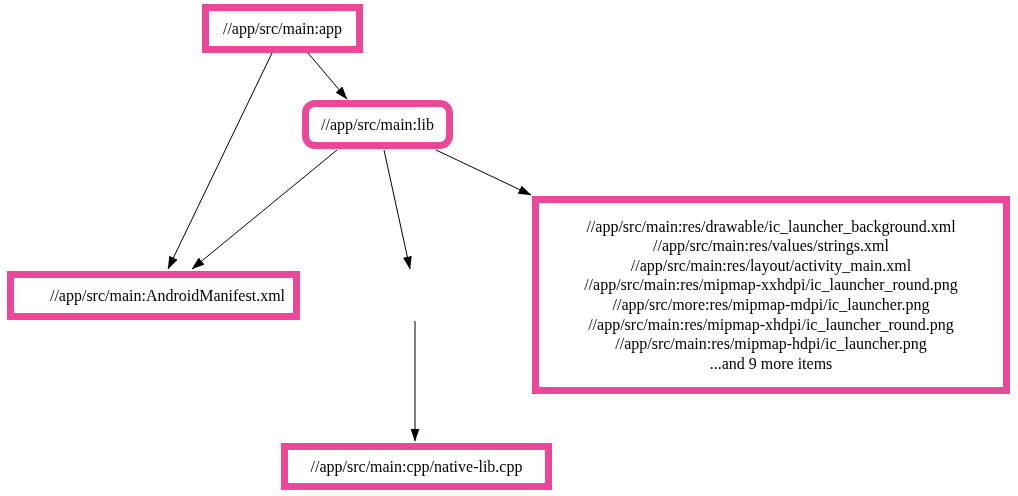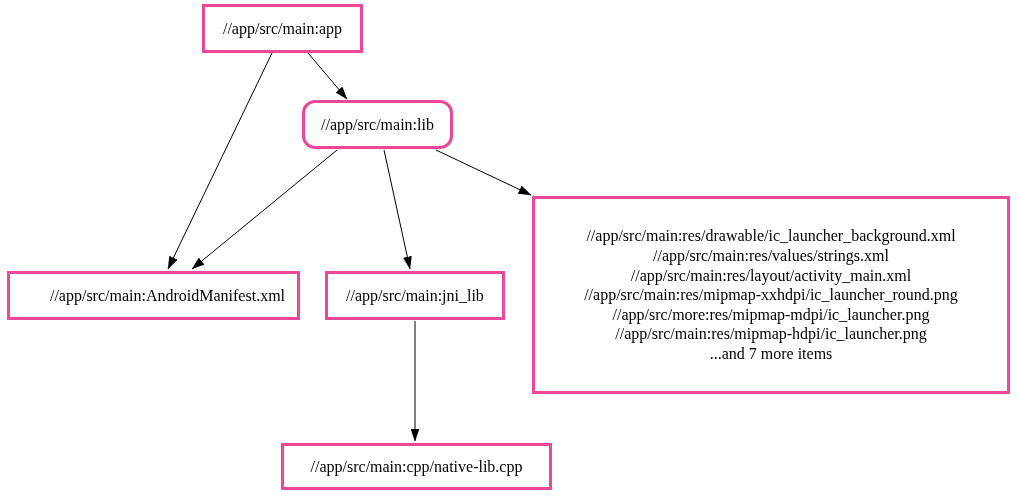--- a/index.html
+++ b/index.html
@@ -19,21 +19,21 @@
   .edge-layer {
     position: absolute;
     left: 0;
     top: 0;
     width: 1018px;
     height: 496px;
   }
   .node {
     position: absolute;
     box-sizing: border-box;
-    border: 3px solid #ec4899;
+    border: 7px solid #ec4899;
     background: #ffffff;
     display: flex;
     align-items: center;
     justify-content: center;
     text-align: center;
     font-size: 16px;
     white-space: nowrap;
   }
   .node.multi {
     flex-direction: column;
@@ -67,31 +67,29 @@
   </div>
 
   <div class="node" style="left:302px; top:100px; width:151px; height:49px;border-radius:13px;">
     <span>//app/src/main:lib</span>
   </div>
 
   <div class="node" style="left:7px; top:271px; width:293px; height:49px;padding-left:28px;">
     <span>//app/src/main:AndroidManifest.xml</span>
   </div>
 
-  <div class="node" style="left:325px; top:271px; width:180px; height:49px;">
-    <span>//app/src/main:jni_lib</span>
-  </div>
 
   <div class="node multi" style="left:532px; top:196px; width:478px; height:198px;">
     <span>//app/src/main:res/drawable/ic_launcher_background.xml</span>
     <span>//app/src/main:res/values/strings.xml</span>
     <span>//app/src/main:res/layout/activity_main.xml</span>
     <span>//app/src/main:res/mipmap-xxhdpi/ic_launcher_round.png</span>
     <span>//app/src/more:res/mipmap-mdpi/ic_launcher.png</span>
+    <span>//app/src/main:res/mipmap-xhdpi/ic_launcher_round.png</span>
     <span>//app/src/main:res/mipmap-hdpi/ic_launcher.png</span>
-    <span>...and 7 more items</span>
+    <span>...and 9 more items</span>
   </div>
 
   <div class="node" style="left:281px; top:443px; width:271px; height:47px;justify-content:center;">
     <span>//app/src/main:cpp/native-lib.cpp</span>
   </div>
 
 </div>
 
 </body></html>

